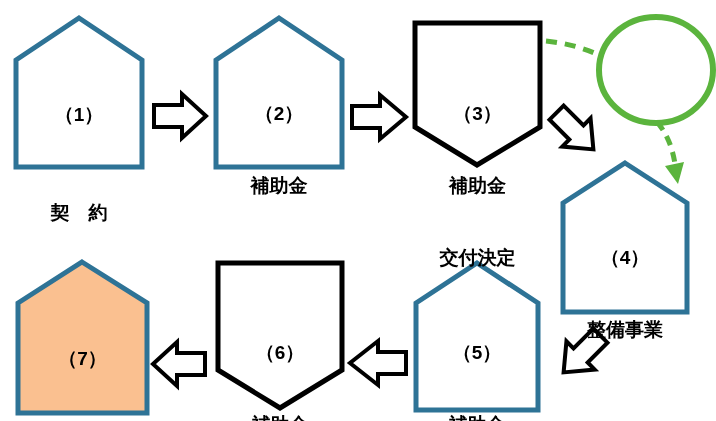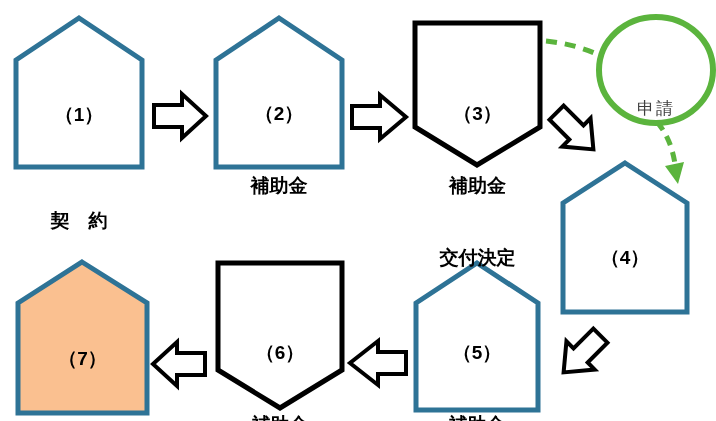--- a/index.html
+++ b/index.html
@@ -6,21 +6,21 @@
   .canvas{
     position:relative;width:716px;height:421px;background:#ffffff;overflow:hidden;
     font-family:"Liberation Sans","DejaVu Sans",sans-serif;
   }
   .canvas svg{position:absolute;left:0;top:0;}
   .label{
     position:absolute;text-align:center;font-weight:700;font-size:19px;
     line-height:24px;color:#000;white-space:pre;
   }
   .s1{left:16px;top:55px;width:126px;}
-  .s1 .line + .line{margin-top:34px;}
+  .s1 .line + .line{margin-top:26px;}
   .s2{left:216px;top:54px;width:126px;}
   .s3{left:415px;top:54px;width:125px;}
   .s4{left:563px;top:198px;width:124px;}
   .s5{left:416px;top:293px;width:122px;}
   .s6{left:218px;top:293px;width:124px;}
   .s7{left:18px;top:294px;width:129px;line-height:26px;}
   .circle-label{
     left:599px;top:44px;width:114px;font-weight:400;font-size:17px;
     line-height:26px;color:#3F3F3F;letter-spacing:2px;
   }
@@ -65,20 +65,21 @@
   </div>
 
   <div class="label s3">
     <div class="line">（3）</div>
     <div class="line">補助金</div>
     <div class="line">交付決定</div>
   </div>
 
   <div class="label s4">
     <div class="line">（4）</div>
+    <div class="line">整備事業</div>
   </div>
 
   <div class="label s5">
     <div class="line">（5）</div>
     <div class="line">補助金</div>
     
   </div>
 
   <div class="label s6">
     <div class="line">（6）</div>
@@ -86,16 +87,15 @@
     
   </div>
 
   <div class="label s7">
     <div class="line">（7）</div>
     
     
   </div>
 
   <div class="label circle-label">
-    <div class="line">申請</div>
   </div>
 
 </div>
 
 </body></html>

